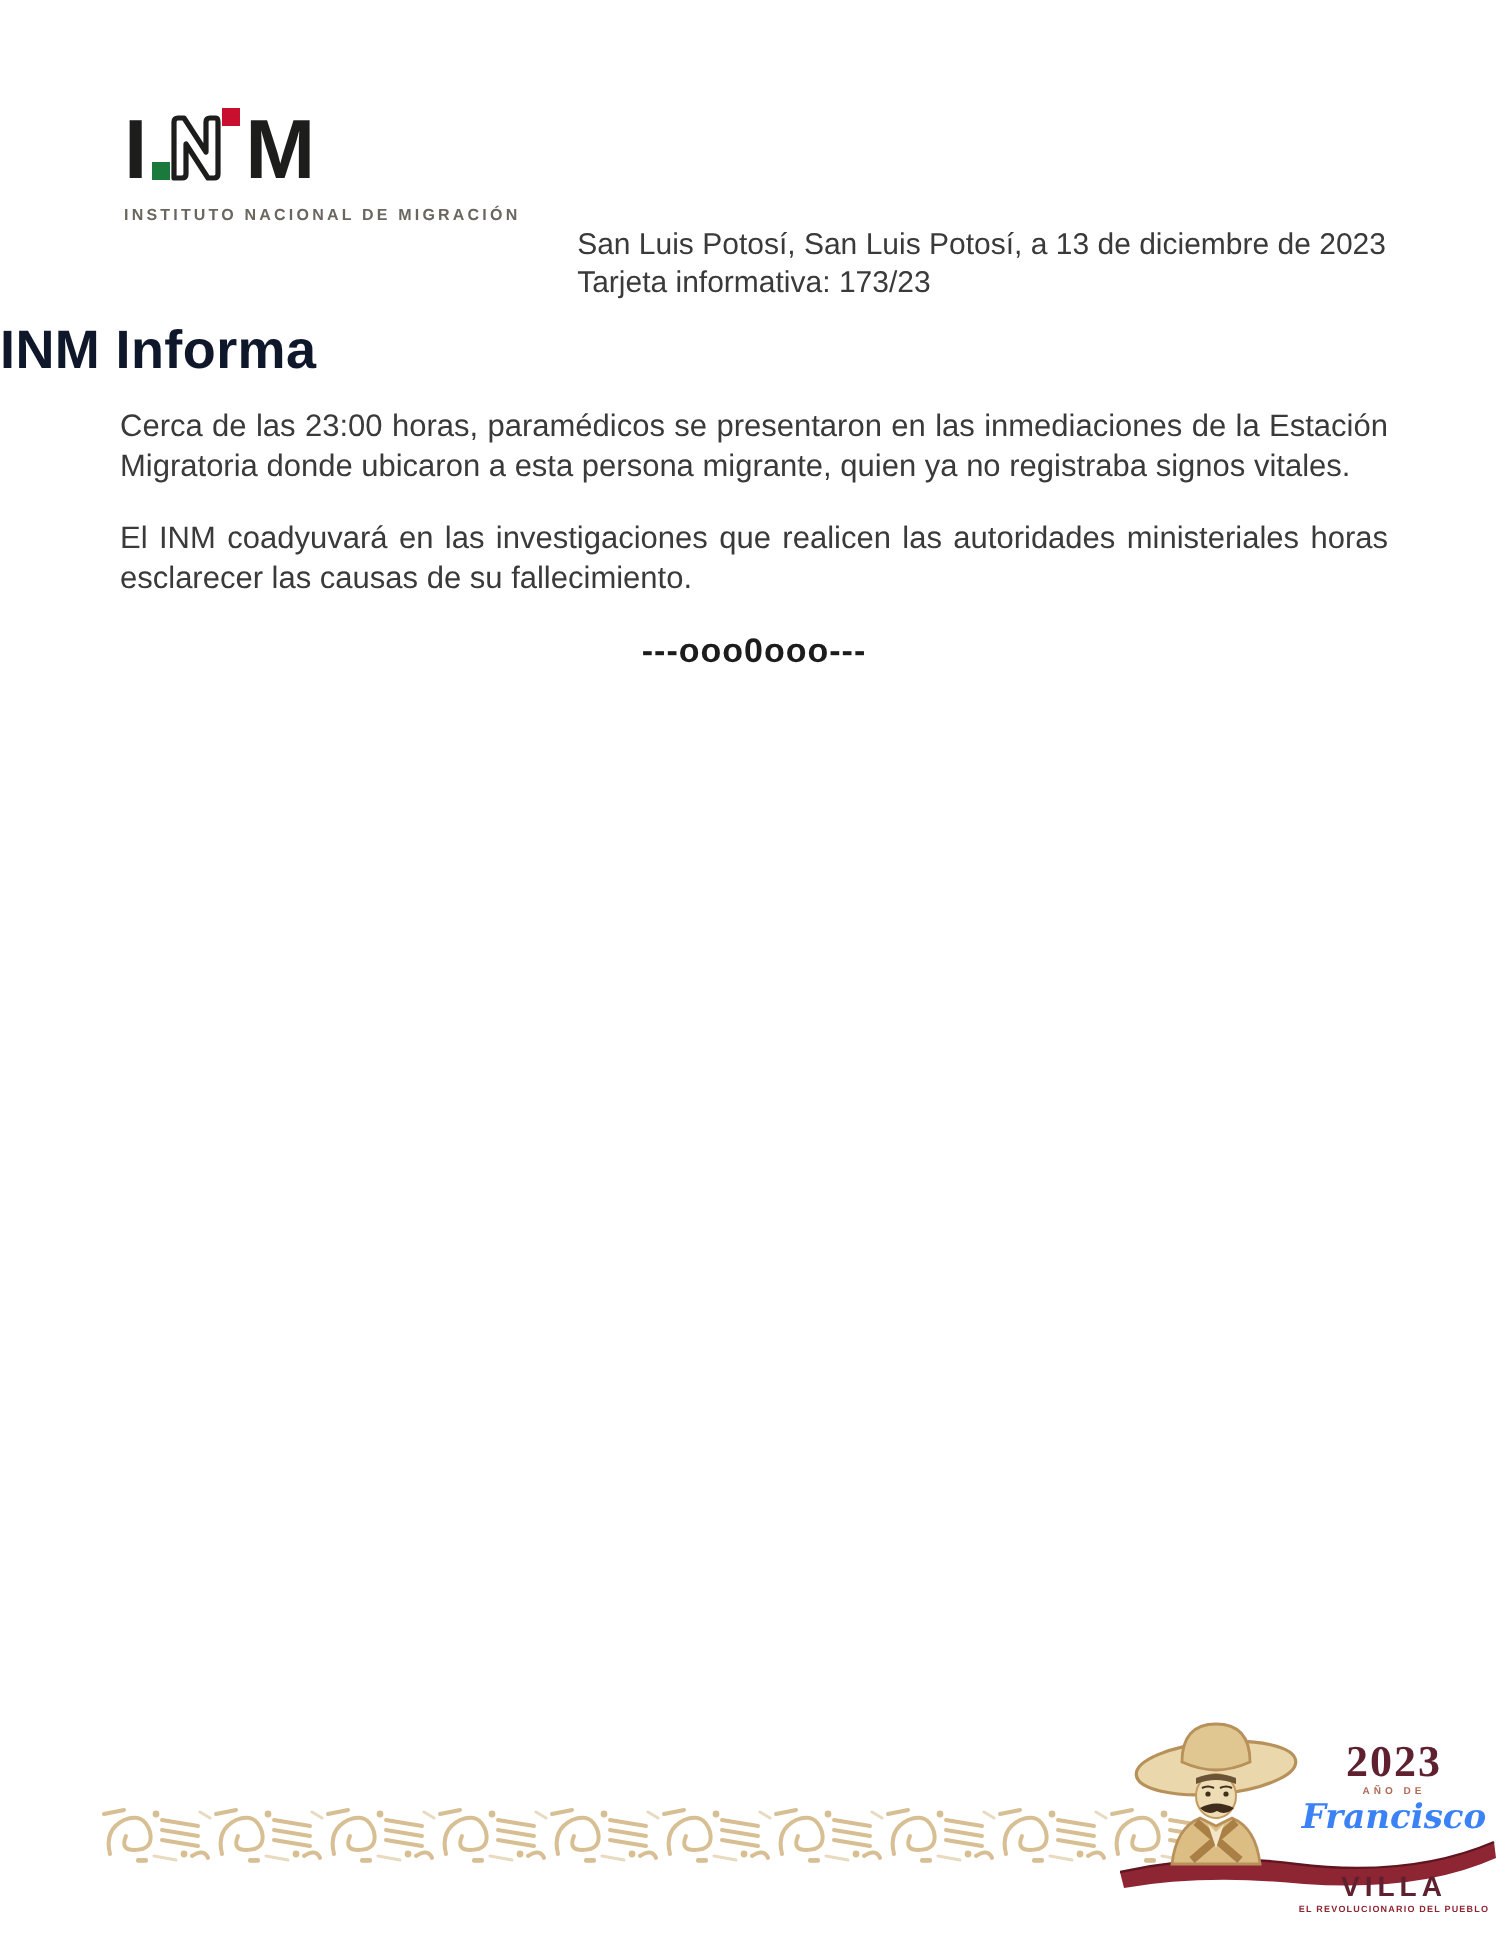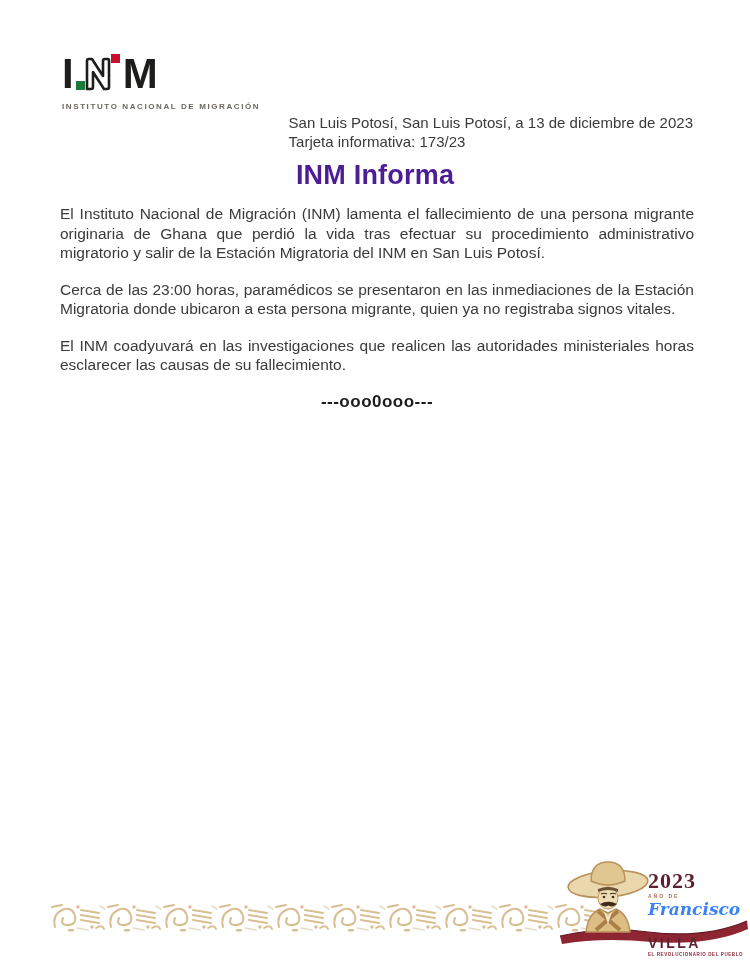--- a/index.html
+++ b/index.html
@@ -25,21 +25,21 @@
     color:#6b665f;white-space:nowrap;
   }
 
   .date-block{
     position:absolute;top:113px;right:57px;
     font-size:15px;line-height:19px;color:#3a3a3a;
   }
 
   .doc-title{
     position:absolute;top:160px;left:0;width:100%;
-    text-align:center;font-size:27px;font-weight:bold;color:#4c1d95;
+    font-size:27px;font-weight:bold;color:#0f172a;
     letter-spacing:0.2px;
   }
 
   
   .content{
     position:absolute;top:204px;left:60px;width:634px;
   }
   .content p{
     margin:0 0 17px 0;
     font-size:15.5px;line-height:19.5px;
@@ -51,21 +51,21 @@
     text-align:center;font-weight:bold;font-size:17px;color:#1c1c1c;
     letter-spacing:0.5px;
   }
 
   
   .footer-band{position:absolute;left:50px;top:903px;}
   .villa-logo{position:absolute;left:560px;top:858px;width:188px;height:100px;}
   .villa-figure{position:absolute;left:0;top:0;}
   .villa-text{
     position:absolute;left:88px;top:12px;width:98px;
-    line-height:1;
+    text-align:center;line-height:1;
   }
   .villa-year{
     font-weight:bold;font-size:22px;color:#5f2130;letter-spacing:1px;
     font-family:"Liberation Serif", serif;
   }
   .villa-anode{
     margin-top:2px;font-size:5px;letter-spacing:2px;color:#b06a55;font-weight:bold;
   }
   .villa-name{
     margin-top:2px;
@@ -100,21 +100,20 @@
   </div>
 
   <div class="date-block">
     <div>San Luis Potosí, San Luis Potosí, a 13 de diciembre de 2023</div>
     <div>Tarjeta informativa: 173/23</div>
   </div>
 
   <div class="doc-title">INM Informa</div>
 
   <div class="content">
-    <p>El Instituto Nacional de Migración (INM) lamenta el fallecimiento de una persona migrante originaria de Ghana que perdió la vida tras efectuar su procedimiento administrativo migratorio y salir de la Estación Migratoria del INM en San Luis Potosí.</p>
     <p>Cerca de las 23:00 horas, paramédicos se presentaron en las inmediaciones de la Estación Migratoria donde ubicaron a esta persona migrante, quien ya no registraba signos vitales.</p>
     <p>El INM coadyuvará en las investigaciones que realicen las autoridades ministeriales horas esclarecer las causas de su fallecimiento.</p>
     <div class="end-marker">---ooo0ooo---</div>
   </div>
 
   <div class="footer-band">
     <svg width="562" height="30" viewBox="0 0 562 30" aria-hidden="true">
       <defs>
         <pattern id="greca" width="56" height="30" patternUnits="userSpaceOnUse">
           <g stroke="#d8bf93" fill="none" stroke-width="2" stroke-linecap="round">

